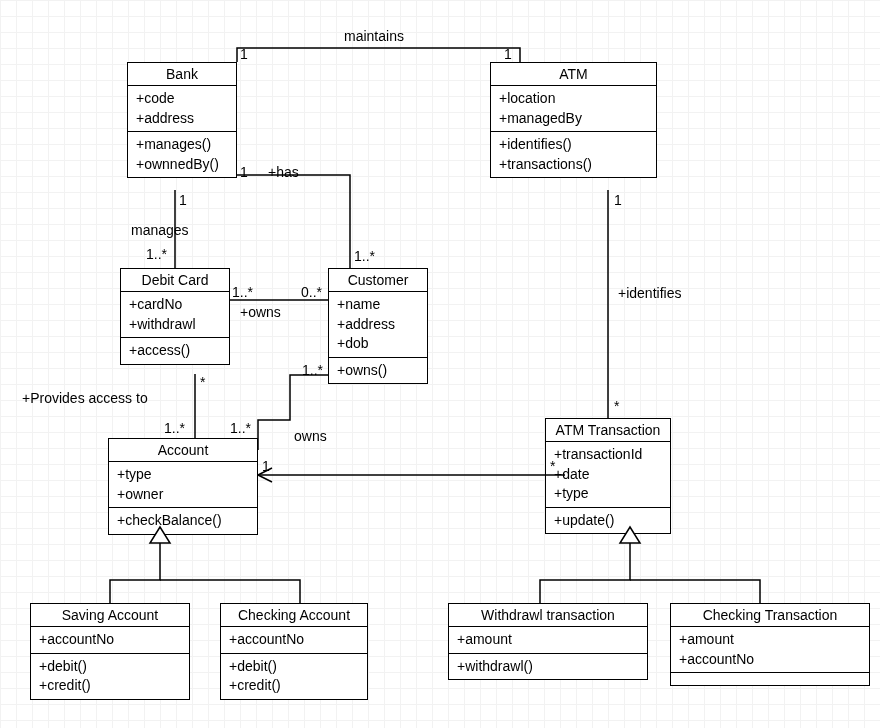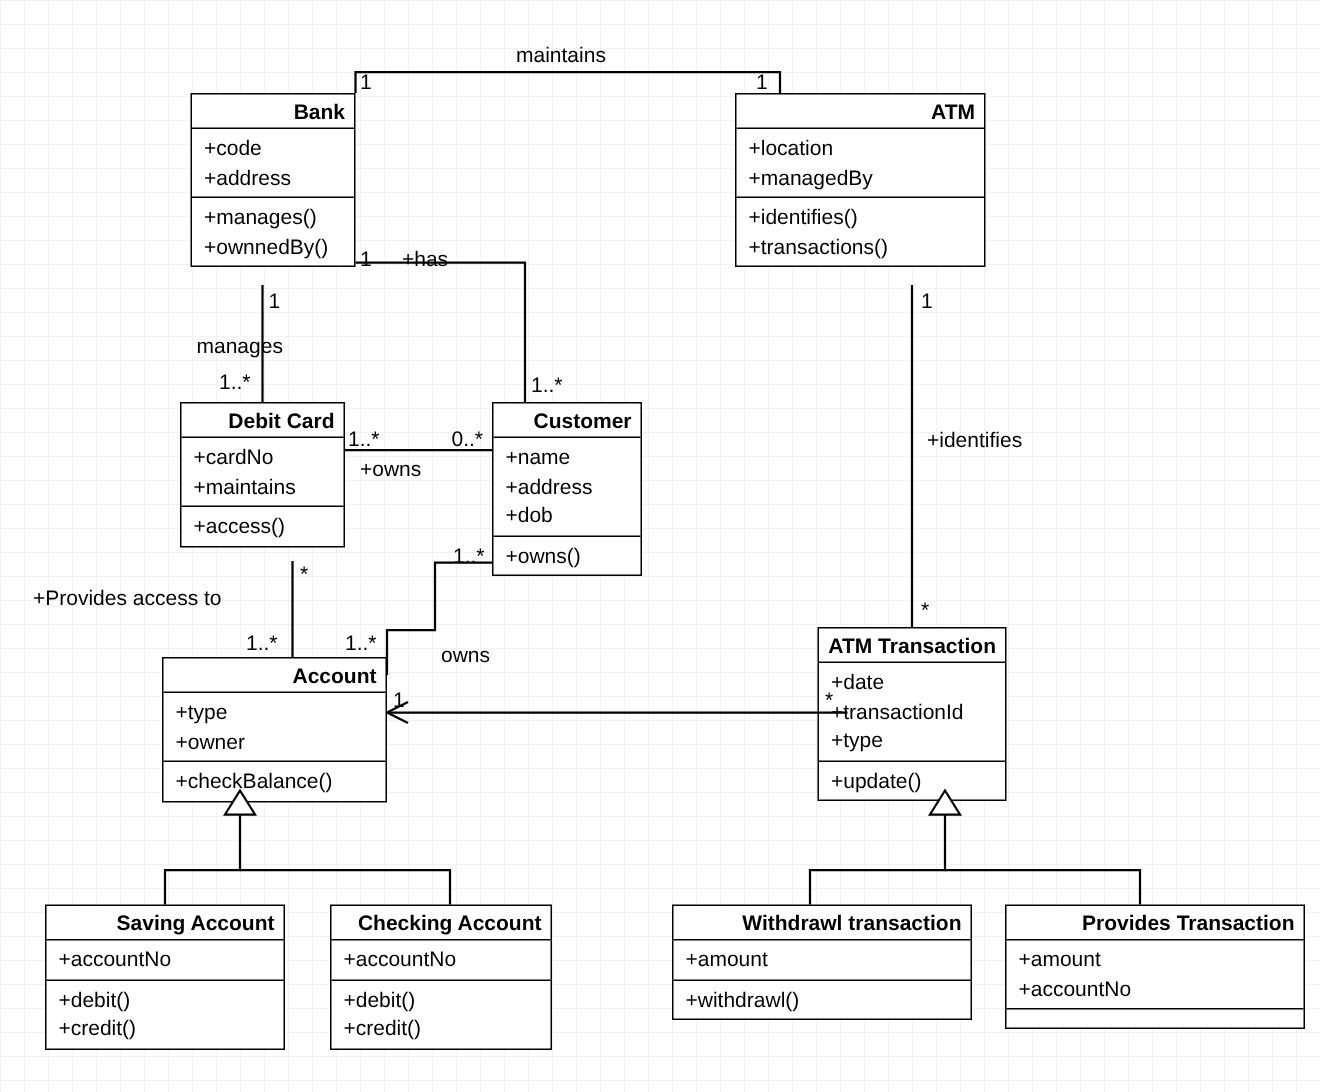--- a/index.html
+++ b/index.html
@@ -1,18 +1,18 @@
 <!DOCTYPE html>
 <html><head>
 <meta charset="utf-8">
 <style>
   body{margin:0;font-family:Arial,Helvetica,sans-serif;font-size:14px;background:#fff}
   .canvas{position:relative;width:880px;height:728px;background-image:linear-gradient(#f2f2f2 1px,transparent 1px),linear-gradient(90deg,#f2f2f2 1px,transparent 1px);background-size:16px 16px}
   .cls{position:absolute;background:#fff;border:1.5px solid #000;box-sizing:border-box}
-  .cls .title{text-align:right;font-weight:bold;border-bottom:1.5px solid #000;padding:3px 6px}
+  .cls .title{text-align:center;font-weight:normal;border-bottom:1.5px solid #000;padding:3px 6px}
   .cls .sect{border-bottom:1.5px solid #000;padding:3px 8px}
   .cls .sect:last-child{border-bottom:none}
   .cls .sect div{line-height:1.4}
   .lbl{position:absolute;background:transparent;white-space:nowrap}
   svg.rel{position:absolute;top:0;left:0;pointer-events:none}
 </style>
 </head>
 <body>
 
 <div class="canvas">
@@ -38,21 +38,21 @@
     <div class="sect">
       <div>+identifies()</div>
       <div>+transactions()</div>
     </div>
   </div>
 
   <div class="cls" style="left:120px;top:268px;width:110px">
     <div class="title">Debit Card</div>
     <div class="sect">
       <div>+cardNo</div>
-      <div>+maintains</div>
+      <div>+withdrawl</div>
     </div>
     <div class="sect">
       <div>+access()</div>
     </div>
   </div>
 
   <div class="cls" style="left:328px;top:268px;width:100px">
     <div class="title">Customer</div>
     <div class="sect">
       <div>+name</div>
@@ -71,22 +71,22 @@
       <div>+owner</div>
     </div>
     <div class="sect">
       <div>+checkBalance()</div>
     </div>
   </div>
 
   <div class="cls" style="left:545px;top:418px;width:126px">
     <div class="title">ATM Transaction</div>
     <div class="sect">
+      <div>+transactionId</div>
       <div>+date</div>
-      <div>+transactionId</div>
       <div>+type</div>
     </div>
     <div class="sect">
       <div>+update()</div>
     </div>
   </div>
 
   <div class="cls" style="left:30px;top:603px;width:160px">
     <div class="title">Saving Account</div>
     <div class="sect">
@@ -113,21 +113,21 @@
     <div class="title">Withdrawl transaction</div>
     <div class="sect">
       <div>+amount</div>
     </div>
     <div class="sect">
       <div>+withdrawl()</div>
     </div>
   </div>
 
   <div class="cls" style="left:670px;top:603px;width:200px">
-    <div class="title">Provides Transaction</div>
+    <div class="title">Checking Transaction</div>
     <div class="sect">
       <div>+amount</div>
       <div>+accountNo</div>
     </div>
     <div class="sect" style="height:6px"></div>
   </div>
 
   <svg class="rel" width="880" height="728">
     <g stroke="#000" stroke-width="1.5" fill="none">
 

